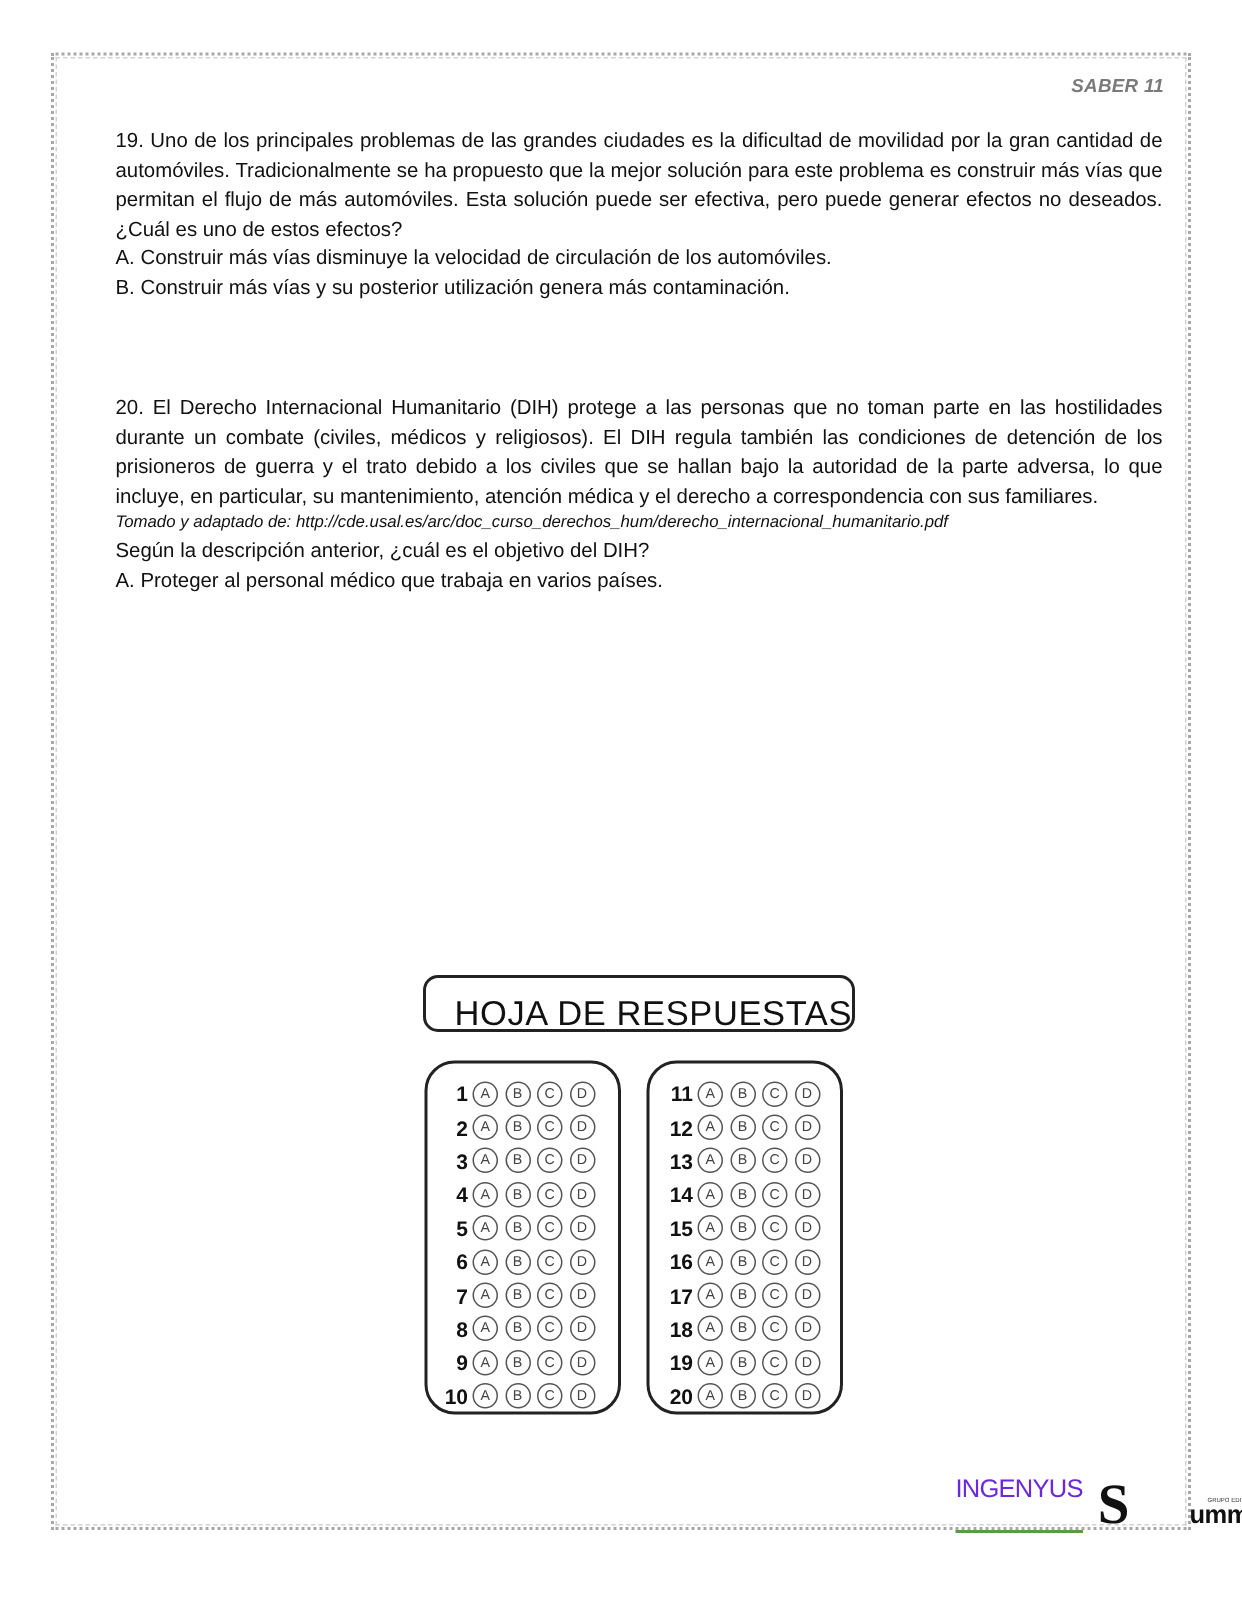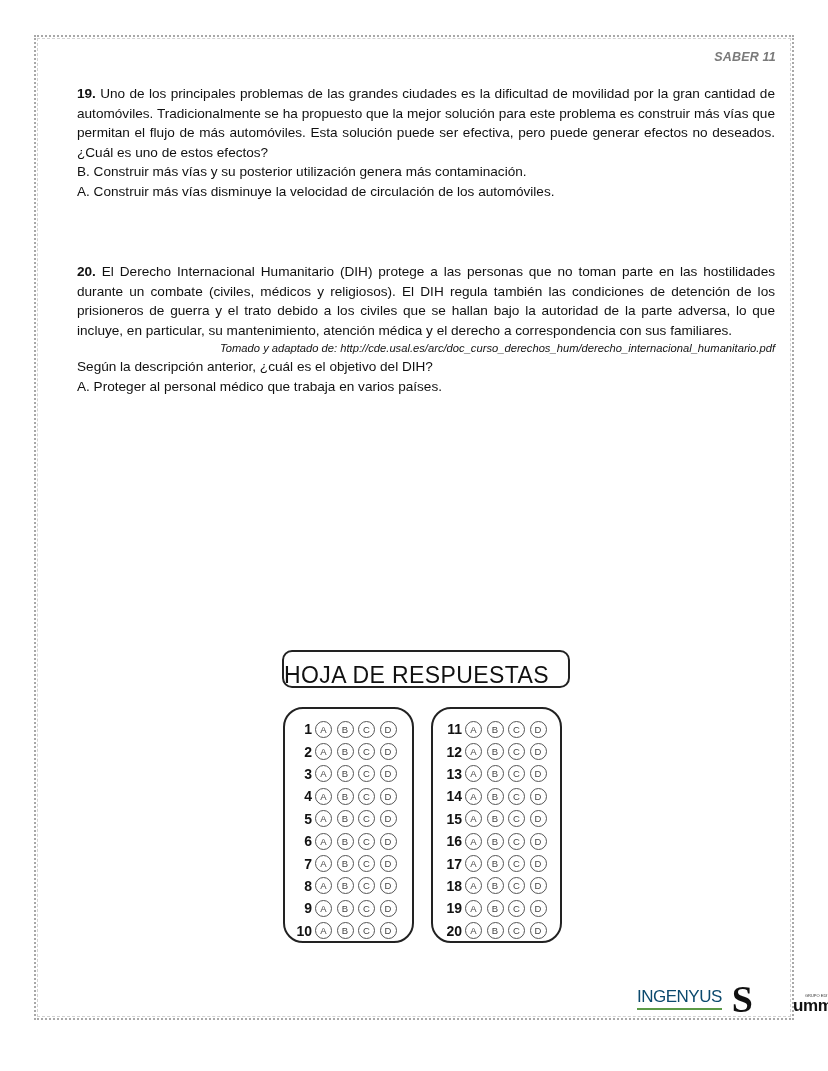--- a/index.html
+++ b/index.html
@@ -5,59 +5,59 @@
   html, body { margin: 0; padding: 0; background: #ffffff; }
   body { width: 828px; height: 1071px; position: relative; overflow: hidden;
          font-family: "Liberation Sans", sans-serif; color: #111; }
   .frame { position: absolute; left: 34px; top: 35px; width: 760px; height: 985px;
            border: 2px dotted #a8a8a8; box-sizing: border-box; }
   .frame::after { content: ""; position: absolute; inset: 1px; border: 1px dashed #d2d2d2; }
   .header { position: absolute; right: 52px; top: 50px; font-size: 12.5px; font-weight: bold;
             color: #7a7a7a; letter-spacing: 0.2px; font-style: italic; }
   .q { position: absolute; left: 77px; width: 698px; font-size: 13.6px; line-height: 19.6px; }
   .q p { margin: 0; text-align: justify; }
-  .q .num { font-weight: bold; }
+  .q .num { font-weight: normal; }
   .q .opt { margin: 0; }
   .q19 { top: 84px; }
   .q20 { top: 262px; }
-  .source { font-style: italic; font-size: 11.2px; text-align: right; line-height: 17px; }
+  .source { font-style: italic; font-size: 11.2px; text-align: left; line-height: 17px; }
   .title-box { position: absolute; left: 282px; top: 650px; width: 288px; height: 38px;
                border: 2px solid #222; border-radius: 10px; box-sizing: border-box;
-               font-size: 23px; text-align: left; line-height: 46px; color: #111;
+               font-size: 23px; text-align: right; line-height: 46px; color: #111;
                letter-spacing: 0.4px; overflow: hidden; }
   .sheet { position: absolute; top: 707px; width: 131px; height: 236px;
            border: 2px solid #222; border-radius: 20px; box-sizing: border-box; padding: 9px 0 0 6px; }
   .sheet.left { left: 283px; }
   .sheet.right { left: 431px; }
   .row { display: flex; align-items: center; height: 22.4px; }
   .rnum { width: 24px; font-weight: bold; font-size: 14px; text-align: right; padding-right: 3px; box-sizing: border-box; }
   .sheet.right .rnum { width: 26px; }
   .bubble { width: 17px; height: 17px; border: 1px solid #555; border-radius: 50%; margin-right: 4.5px;
             font-size: 9.5px; color: #444; display: flex; align-items: center; justify-content: center;
             box-sizing: border-box; }
   .logos { position: absolute; left: 637px; top: 984px; display: flex; align-items: center; gap: 10px; }
-  .ingenyus { font-size: 17px; letter-spacing: -0.5px; color: #0c4a6e; border-bottom: 2px solid #5b9a46;
-              line-height: 18px; padding-bottom: 2px; }
+  .ingenyus { font-size: 17px; letter-spacing: -0.5px; color: #6d28d9; border-bottom: 2px solid #5b9a46;
+              line-height: 18px; padding-bottom: 18px; }
   .summa { display: flex; align-items: flex-end; }
   .summa .s { font-family: "Liberation Serif", serif; font-weight: bold; font-size: 38px; line-height: 30px; color: #111; }
   .summa .rest { display: flex; flex-direction: column; align-items: flex-end; margin-left: 40px; }
   .summa .small { font-size: 4px; color: #333; line-height: 5px; }
   .summa .umma { font-weight: bold; font-size: 17px; line-height: 16px; color: #111; letter-spacing: -0.3px; }
 </style>
 </head>
 <body>
 
 <div class="frame"></div>
 
 <div class="header">SABER 11</div>
 
 <div class="q q19">
   <p><span class="num">19.</span> <span>Uno de los principales problemas de las grandes ciudades es la dificultad de movilidad por la gran cantidad de automóviles. Tradicionalmente se ha propuesto que la mejor solución para este problema es construir más vías que permitan el flujo de más automóviles. Esta solución puede ser efectiva, pero puede generar efectos no deseados. ¿Cuál es uno de estos efectos?</span></p>
+  <div class="opt">A. Construir más vías disminuye la velocidad de circulación de los automóviles.</div>
   <div class="opt">B. Construir más vías y su posterior utilización genera más contaminación.</div>
-  <div class="opt">A. Construir más vías disminuye la velocidad de circulación de los automóviles.</div>
 </div>
 
 <div class="q q20">
   <p><span class="num">20.</span> <span>El Derecho Internacional Humanitario (DIH) protege a las personas que no toman parte en las hostilidades durante un combate (civiles, médicos y religiosos). El DIH regula también las condiciones de detención de los prisioneros de guerra y el trato debido a los civiles que se hallan bajo la autoridad de la parte adversa, lo que incluye, en particular, su mantenimiento, atención médica y el derecho a correspondencia con sus familiares.</span></p>
   <div class="source">Tomado y adaptado de: http://cde.usal.es/arc/doc_curso_derechos_hum/derecho_internacional_humanitario.pdf</div>
   <div class="opt">Según la descripción anterior, ¿cuál es el objetivo del DIH?</div>
   <div class="opt">A. Proteger al personal médico que trabaja en varios países.</div>
 </div>
 
 <div class="title-box">HOJA DE RESPUESTAS</div>

